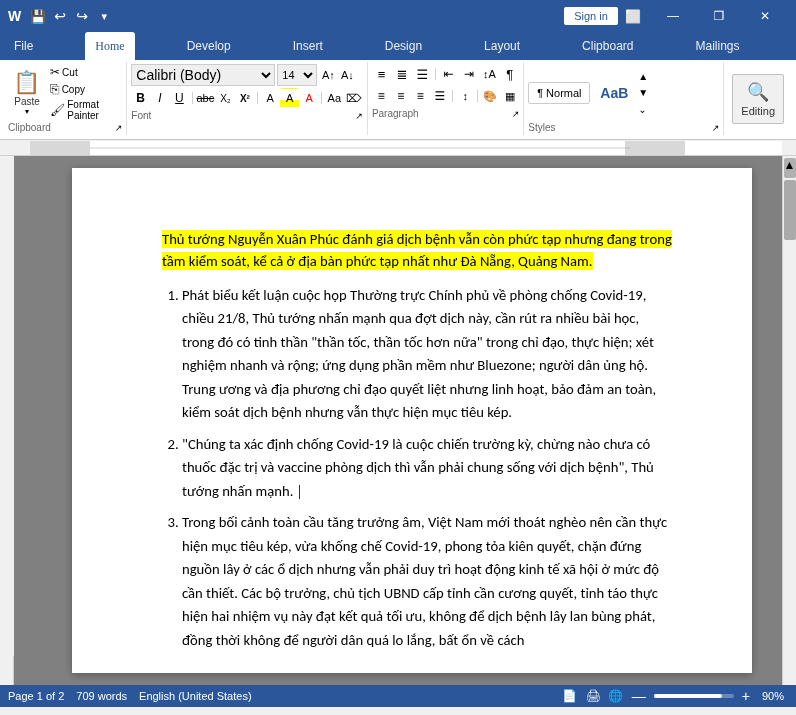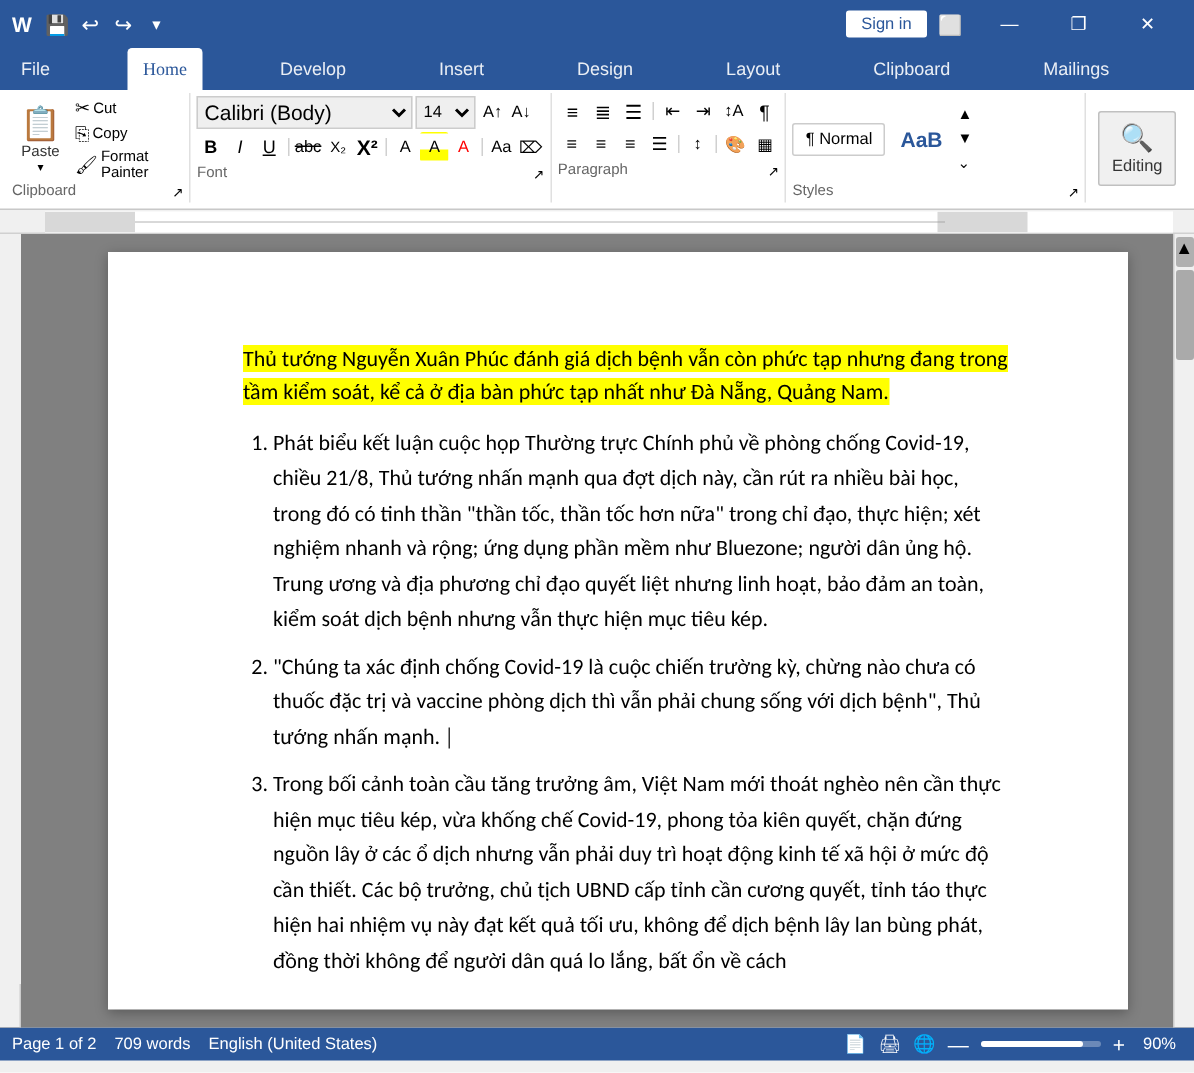--- a/index.html
+++ b/index.html
@@ -258,21 +258,21 @@
           <div style="width:18px;height:20px;display:flex;align-items:center;justify-content:center;cursor:pointer;border-radius:2px;font-size:11px;">A↓</div>
         </div>
       </div>
       <div style="display:flex;gap:1px;align-items:center;margin-bottom:2px;">
         <div class="fmt-btn bold" style="font-weight:bold;">B</div>
         <div class="fmt-btn italic" style="font-style:italic;">I</div>
         <div class="fmt-btn underline" style="text-decoration:underline;">U</div>
         <div class="divider-v"></div>
         <div class="fmt-btn" style="text-decoration:line-through;font-size:11px;">abc</div>
         <div class="fmt-btn" style="font-size:10px;">X₂</div>
-        <div class="fmt-btn" style="font-size:14px;font-weight:bold;">X²</div>
+        <div class="fmt-btn" style="font-size:10px;font-weight:bold;">X²</div>
         <div class="divider-v"></div>
         <div class="fmt-btn" style="font-size:11px;">A</div>
         <div class="fmt-btn" style="font-size:11px;background:linear-gradient(to bottom,transparent 60%,yellow 60%);">A</div>
         <div class="fmt-btn" style="font-size:11px;color:red;">A</div>
         <div class="divider-v"></div>
         <div class="fmt-btn" style="font-size:11px;">Aa</div>
         <div class="fmt-btn" style="font-size:11px;">⌦</div>
       </div>
       <div style="display:flex;align-items:center;justify-content:space-between;">
         <span style="font-size:10px;color:#666;">Font</span>

